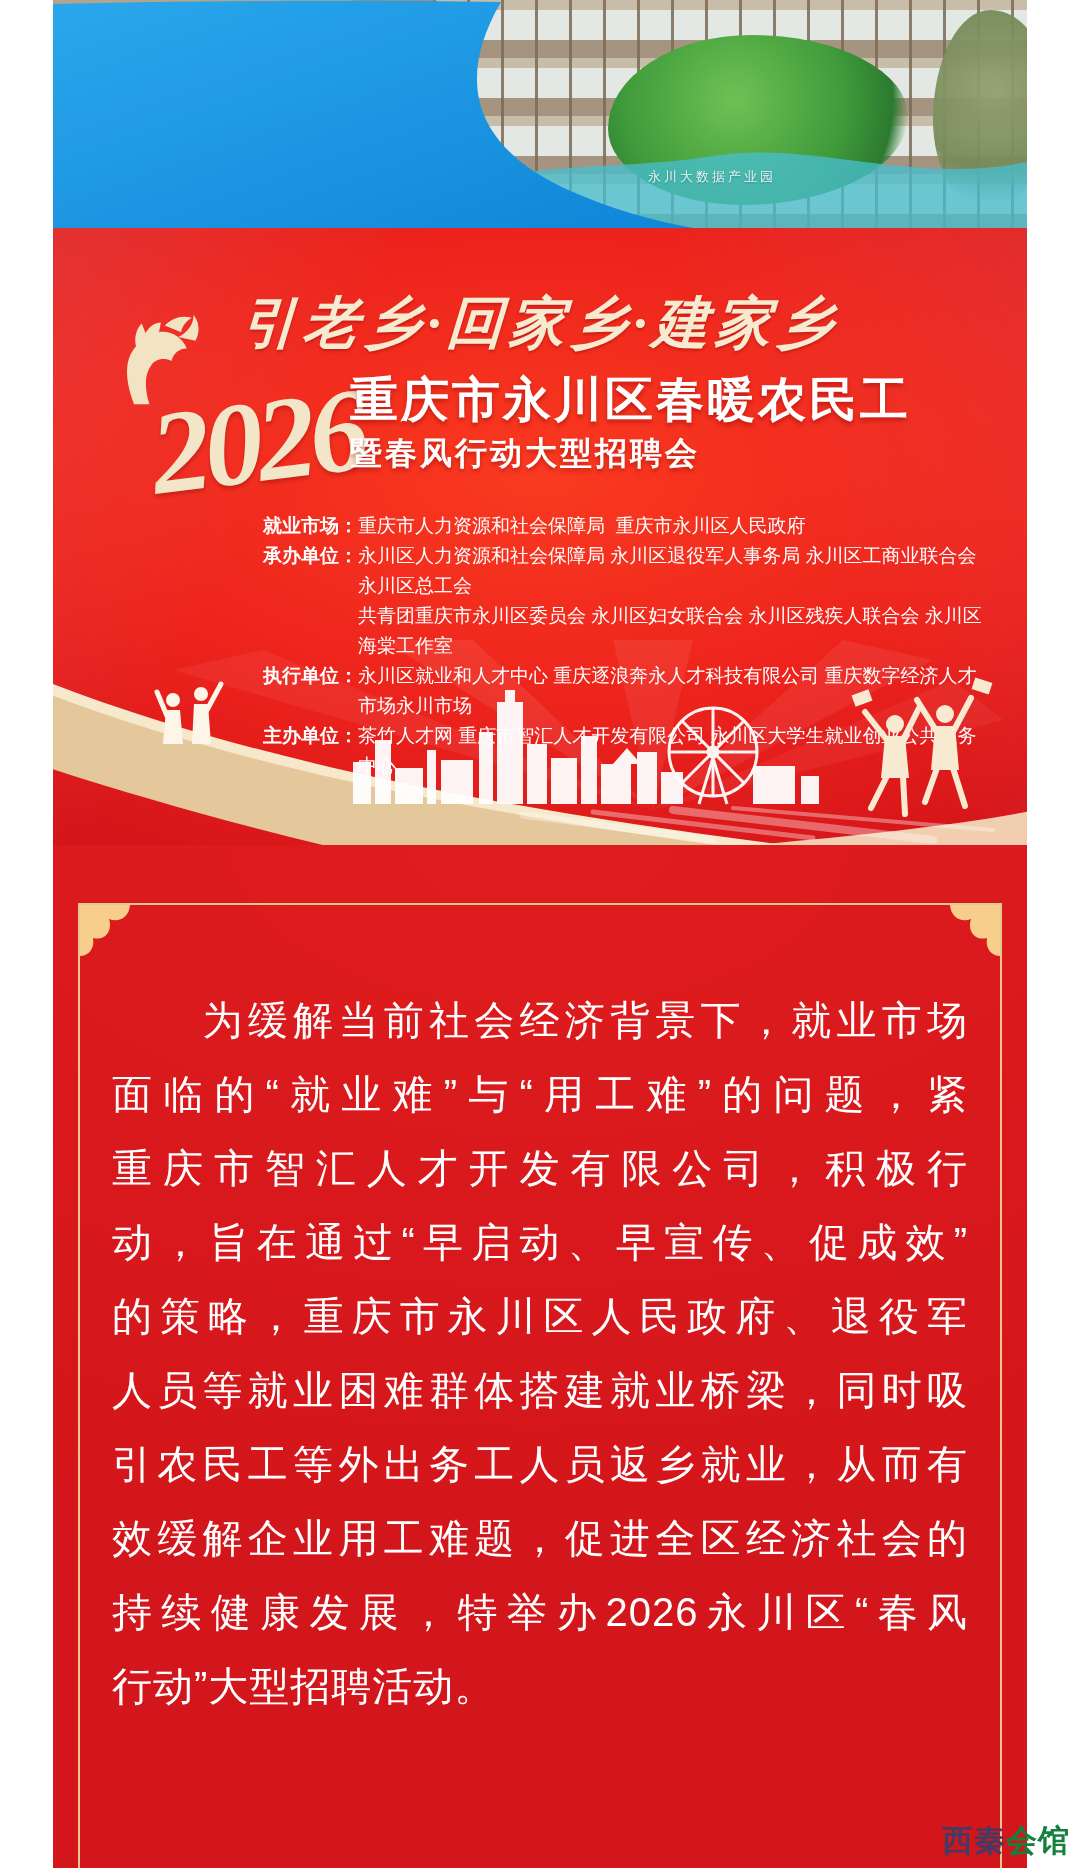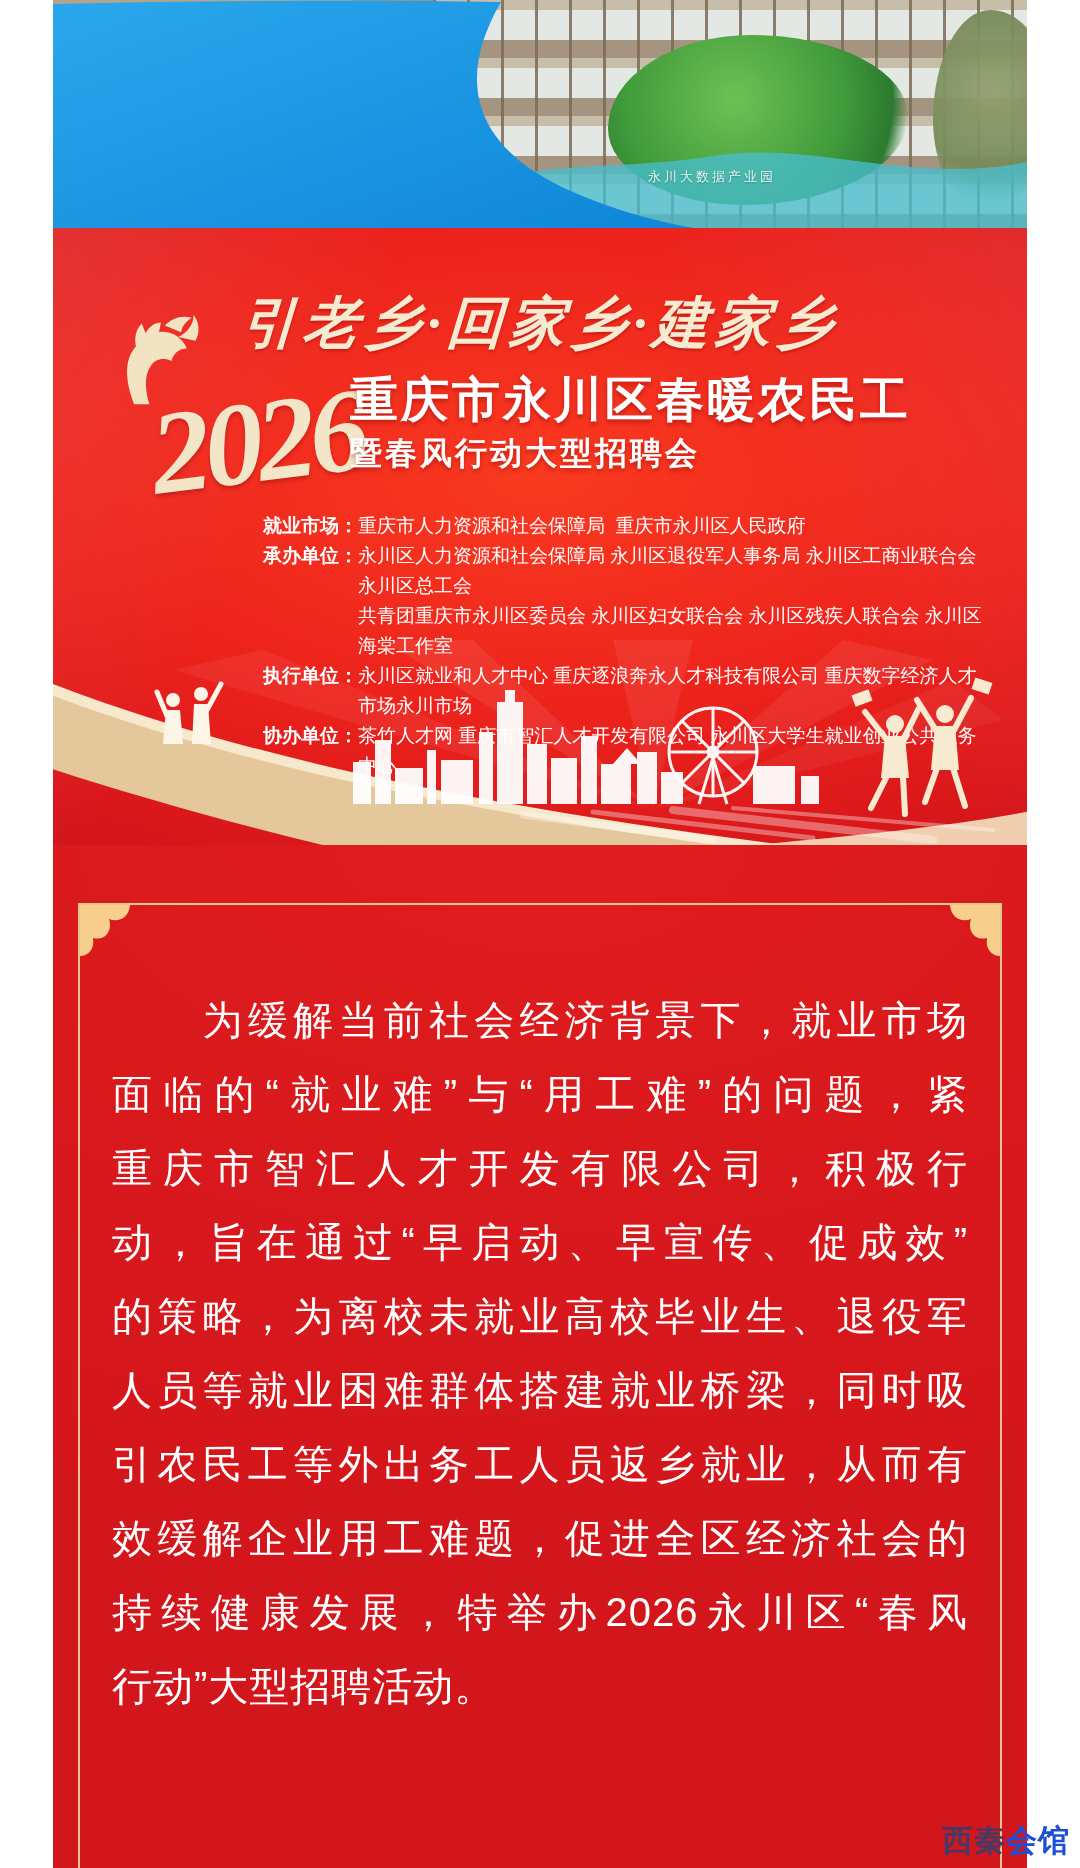--- a/index.html
+++ b/index.html
@@ -70,21 +70,21 @@
   .corner-tr { right:0; top:0; transform:scaleX(-1); }
   .paragraph { position:absolute; left:32px; right:32px; top:78px;
     color:#ffffff; font-size:40px; line-height:74px; letter-spacing:1px; }
   .tline { text-align:justify; text-align-last:justify; text-justify:inter-character; }
   .tline:last-child { text-align-last:left; }
 
   
   .watermark { position:absolute; right:10px; bottom:6px; font-size:31px; font-weight:bold;
     letter-spacing:1px; white-space:nowrap; }
   .wm-1 { color:#433a66; }
-  .wm-2 { color:#1d4ed8; }
+  .wm-2 { color:#15803d; }
 </style>
 </head>
 <body>
 
 <div class="page">
   <div class="column">
 
     <div class="hero">
       <div class="facade-left"></div>
       <div class="facade"></div>
@@ -128,21 +128,21 @@
         <div class="org-row">
           <div class="org-label">承办单位：</div>
           <div class="org-value">永川区人力资源和社会保障局 永川区退役军人事务局 永川区工商业联合会 永川区总工会
 共青团重庆市永川区委员会 永川区妇女联合会 永川区残疾人联合会 永川区海棠工作室</div>
         </div>
         <div class="org-row">
           <div class="org-label">执行单位：</div>
           <div class="org-value">永川区就业和人才中心 重庆逐浪奔永人才科技有限公司 重庆数字经济人才市场永川市场</div>
         </div>
         <div class="org-row">
-          <div class="org-label">协办单位：</div>
+          <div class="org-label">主办单位：</div>
           <div class="org-value">茶竹人才网 重庆市智汇人才开发有限公司 永川区大学生就业创业公共服务中心</div>
         </div>
       </div>
 
       <svg class="skyline" viewBox="0 0 974 205" preserveAspectRatio="none">
 
         <g fill="#ffffff">
           <polygon points="600,170 120,30 210,10" opacity="0.06"></polygon>
           <polygon points="600,170 330,0 420,0" opacity="0.08"></polygon>
           <polygon points="600,170 560,0 640,0" opacity="0.07"></polygon>
@@ -229,21 +229,21 @@
           <path d="M0,0 L50,0 C49,13 38,18 29,14 C33,26 25,36 13,33 C15,44 8,51 0,51 Z" fill="#f8ce8d"></path>
         </svg>
         <svg class="corner corner-tr" viewBox="0 0 58 58">
           <path d="M0,0 L50,0 C49,13 38,18 29,14 C33,26 25,36 13,33 C15,44 8,51 0,51 Z" fill="#f8ce8d"></path>
         </svg>
         <div class="paragraph">
             <div class="tline">　　为缓解当前社会经济背景下，就业市场</div>
             <div class="tline">面临的“就业难”与“用工难”的问题，紧</div>
             <div class="tline">重庆市智汇人才开发有限公司，积极行</div>
             <div class="tline">动，旨在通过“早启动、早宣传、促成效”</div>
-            <div class="tline">的策略，为离校未就业高校毕业生、退役军</div>
+            <div class="tline">的策略，重庆市永川区人民政府、退役军</div>
             <div class="tline">人员等就业困难群体搭建就业桥梁，同时吸</div>
             <div class="tline">引农民工等外出务工人员返乡就业，从而有</div>
             <div class="tline">效缓解企业用工难题，促进全区经济社会的</div>
             <div class="tline">持续健康发展，特举办2026永川区“春风</div>
             <div class="tline">行动”大型招聘活动。</div>
           </div>
       </div>
     </div>
 
   </div>

